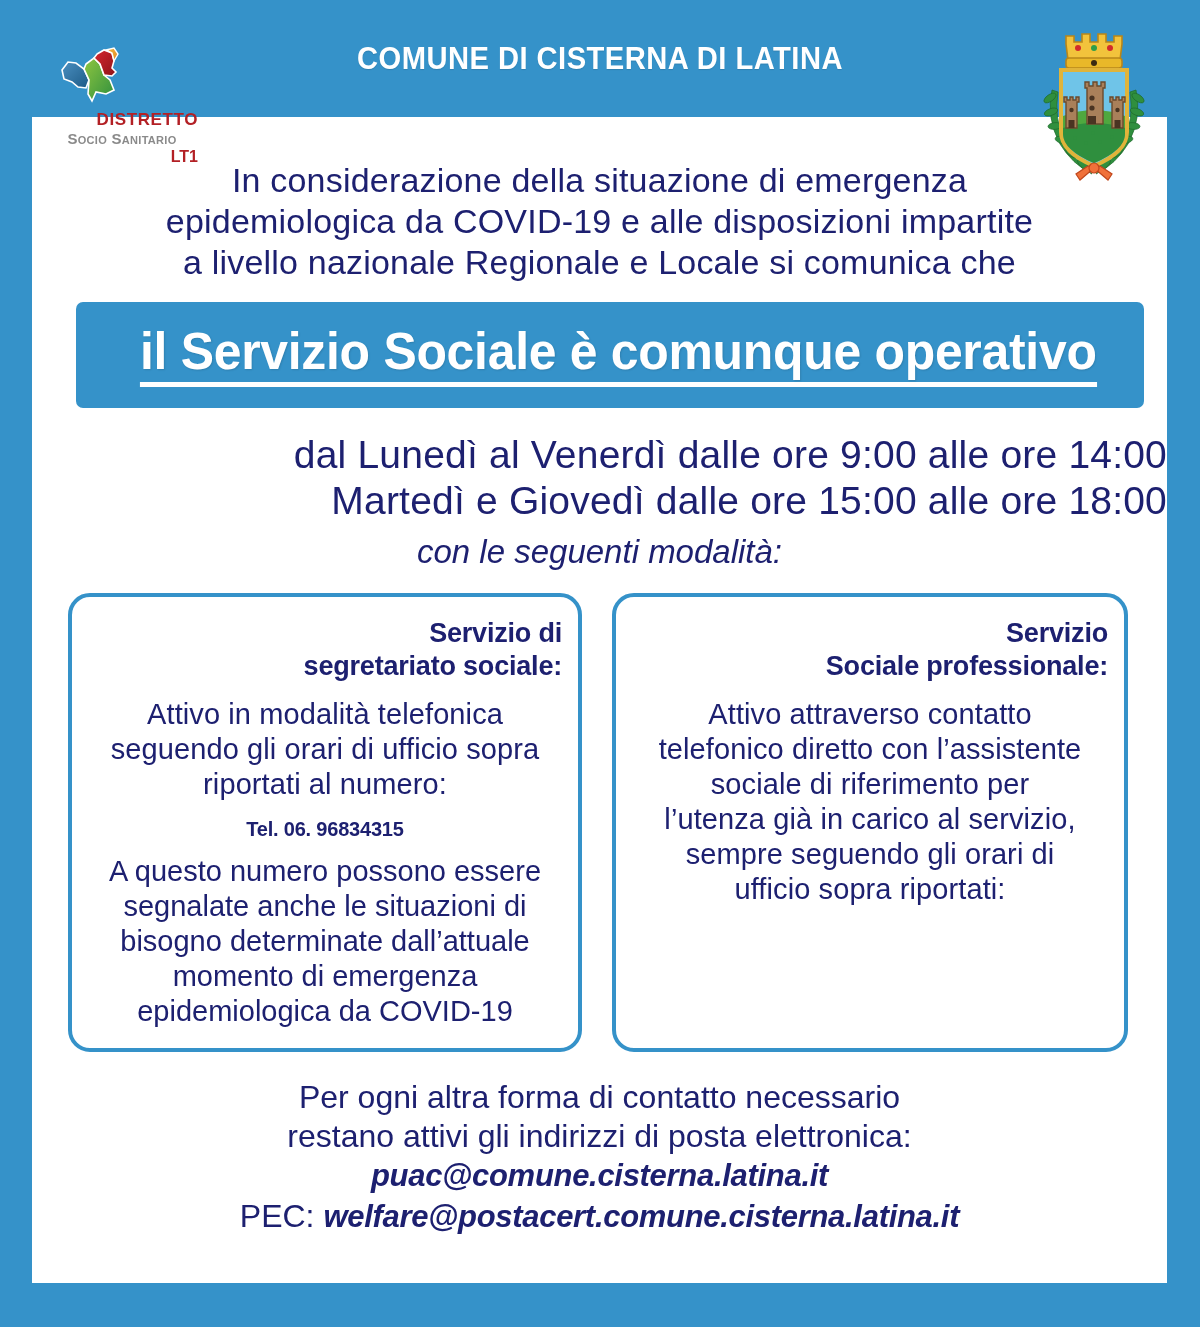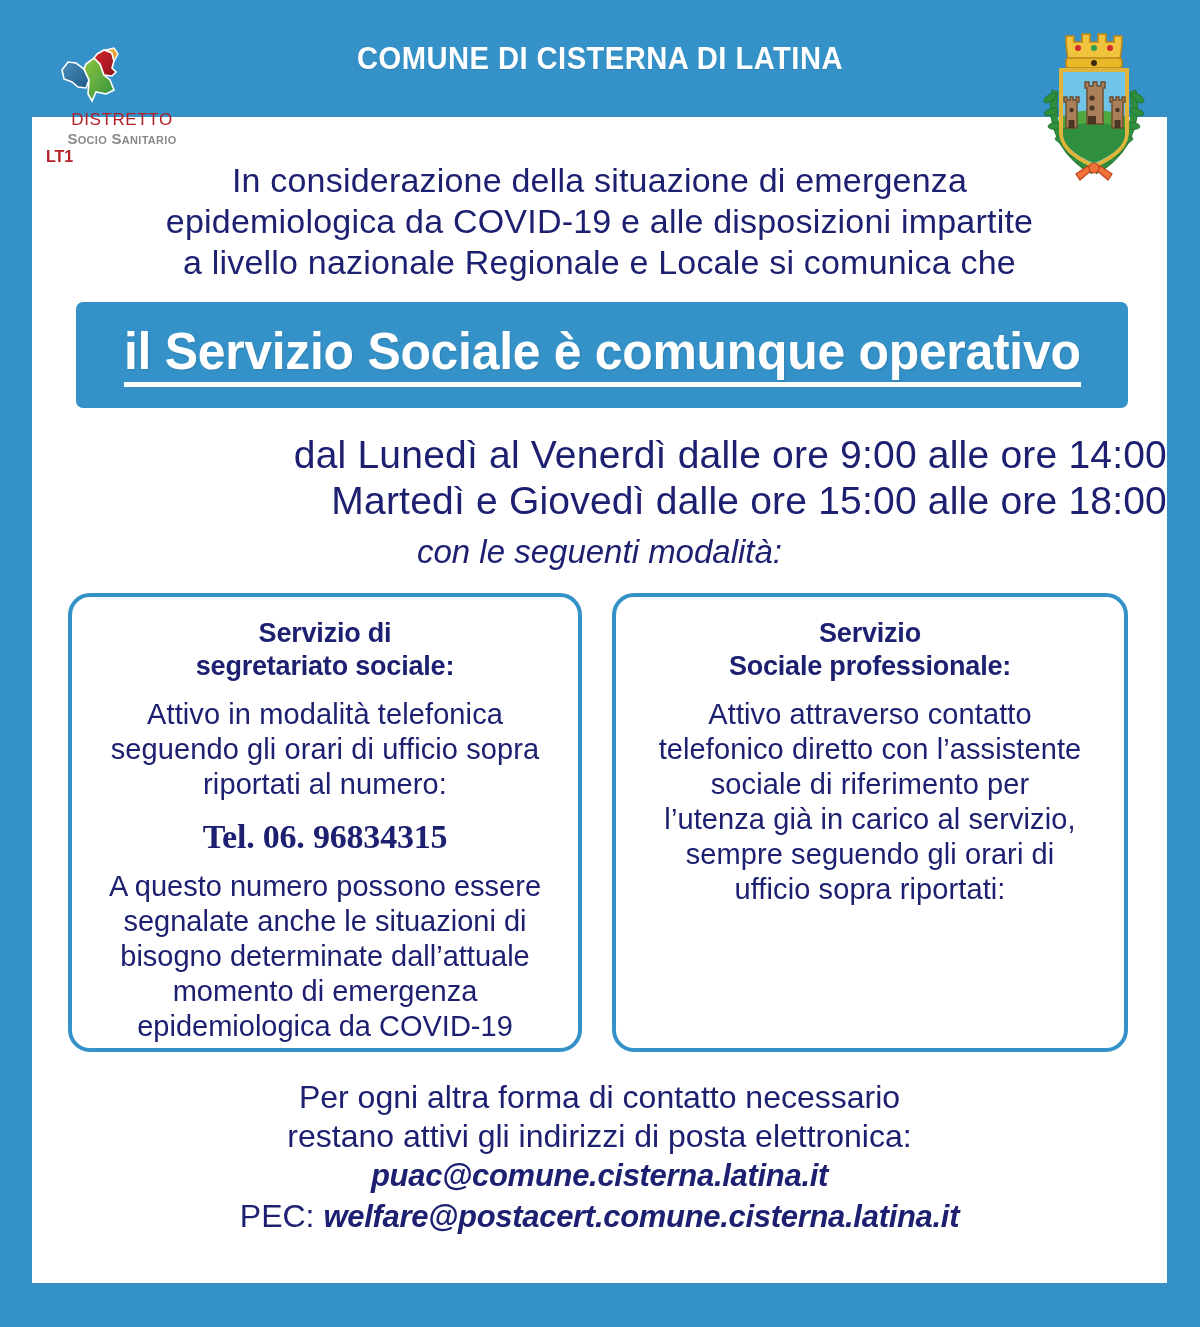--- a/index.html
+++ b/index.html
@@ -58,23 +58,23 @@
     width: 160px;
     height: 125px;
     z-index: 6;
   }
   .logo-distretto .maps { position:absolute; left:0; top:0; width:160px; height:80px; }
   .logo-distretto .l1 {
     position: absolute;
     left: 4px;
     top: 68px;
     width: 152px;
-    text-align: center;
-    font-family: "Liberation Sans Narrow", "Liberation Sans", sans-serif;
-    font-weight: normal;
+    text-align: right;
+    font-family: "Liberation Sans Narrow", "Liberation Sans", sans-serif;
+    font-weight: bold;
     font-size: 17px;
     color: #b32025;
     letter-spacing: 0.6px;
   }
   .logo-distretto .l2 {
     position: absolute;
     left: 4px;
     top: 88px;
     width: 152px;
     text-align: center;
@@ -83,21 +83,21 @@
     font-size: 15px;
     color: #8a8a8a;
     font-variant: small-caps;
     letter-spacing: 0.3px;
   }
   .logo-distretto .l3 {
     position: absolute;
     left: 4px;
     top: 106px;
     width: 152px;
-    text-align: left;
+    text-align: right;
     font-family: "Liberation Sans Narrow", "Liberation Sans", sans-serif;
     font-weight: bold;
     font-size: 16px;
     color: #b32025;
   }
   .logo-stemma {
     position: absolute;
     left: 1030px;
     top: 28px;
     width: 125px;
@@ -122,20 +122,21 @@
     position: absolute;
     left: 76px;
     top: 302px;
     width: 1052px;
     height: 106px;
     background: #3592c9;
     border-radius: 7px;
     display: flex;
     align-items: center;
     justify-content: center;
+    padding-left: 16px;
   }
   .banner-text {
     color: #ffffff;
     font-family: "Liberation Sans Narrow", "Liberation Sans", sans-serif;
     font-weight: bold;
     font-size: 52px;
     letter-spacing: -0.3px;
     line-height: 56px;
     border-bottom: 5px solid #ffffff;
     padding-bottom: 3px;
@@ -181,33 +182,34 @@
   }
   .card-left  { left: 68px;  width: 514px; }
   .card-right { left: 612px; width: 516px; }
   .card-title {
     margin: 20px 16px 0 16px;
     font-family: "Liberation Sans", sans-serif;
     font-weight: bold;
     font-size: 27px;
     line-height: 33px;
     letter-spacing: -0.2px;
+    text-align: right;
   }
   .card-body {
     margin: 14px 12px 0 12px;
     font-family: "Liberation Sans Narrow", "Liberation Sans", sans-serif;
     font-size: 29px;
     line-height: 35px;
     letter-spacing: 0.1px;
   }
   .card-tel {
     margin: 16px 12px 0 12px;
-    font-family: Liberation Serif, serif;
-    font-weight: bold;
-    font-size: 34px;
+    font-family: Liberation Sans, sans-serif;
+    font-weight: bold;
+    font-size: 20px;
     letter-spacing: -0.2px;
   }
   .card-note {
     margin: 13px 10px 0 10px;
     font-family: "Liberation Sans Narrow", "Liberation Sans", sans-serif;
     font-size: 29px;
     line-height: 35px;
   }
   .contacts {
     margin: 33px 12px 0 12px;

